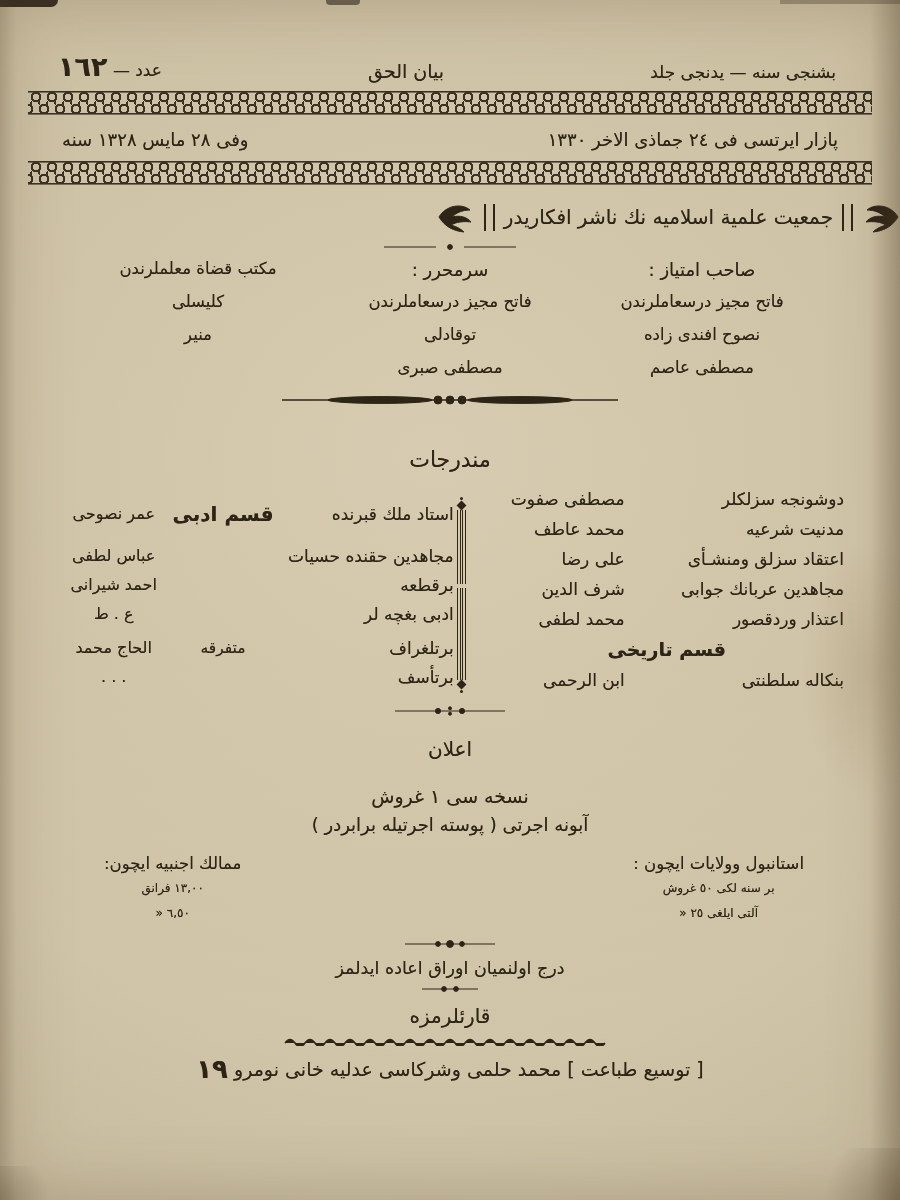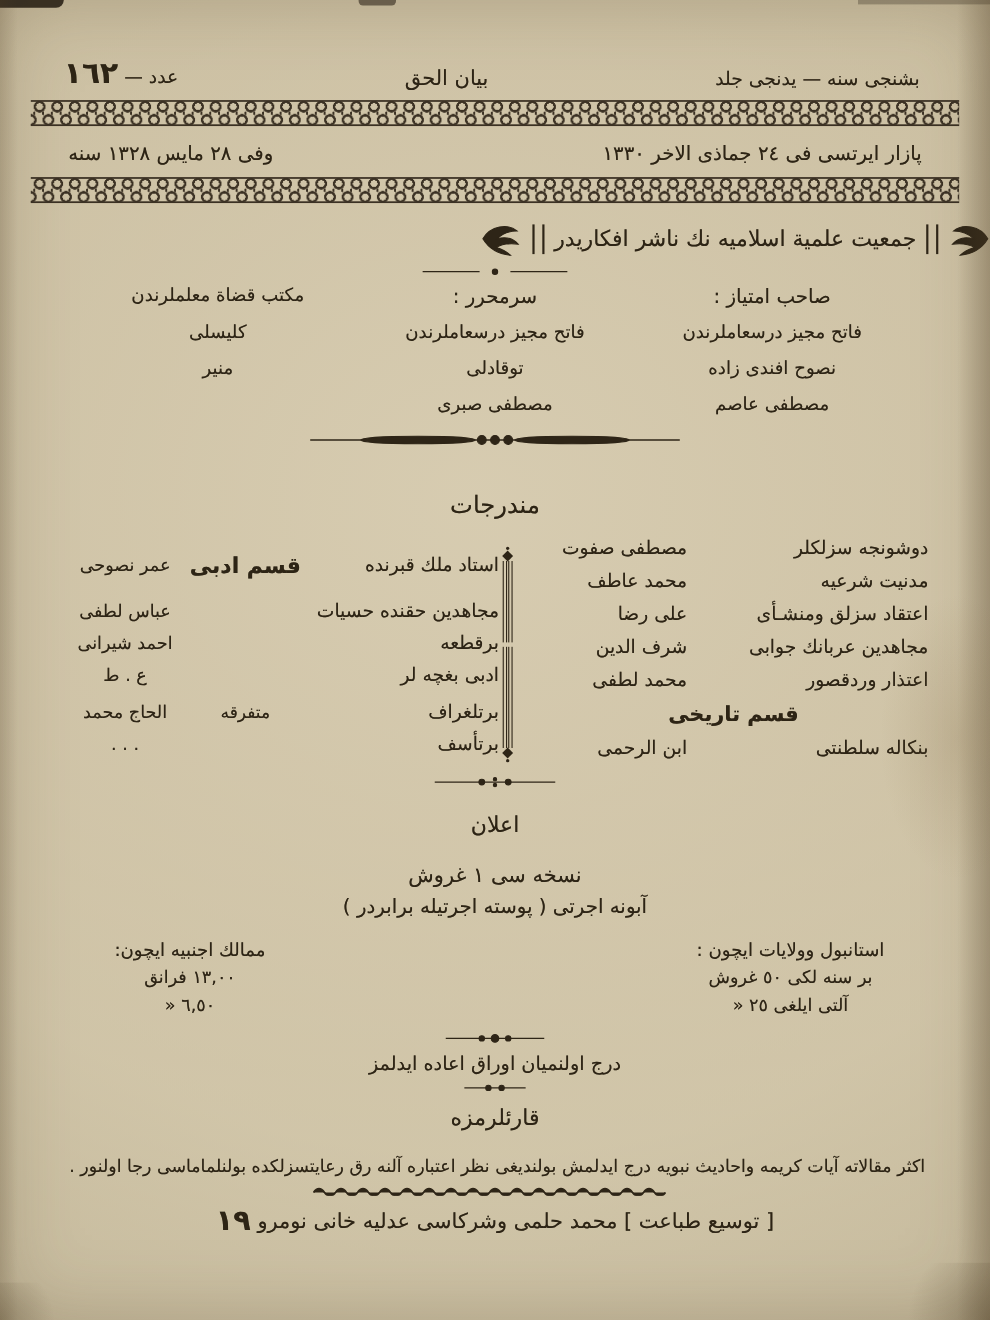--- a/index.html
+++ b/index.html
@@ -96,21 +96,21 @@
   .misc-label{font-size:15.5px;}
   .mini-divider{display:flex;justify-content:center;margin-top:6px;}
 
   
   .announce-heading{margin-top:20px;text-align:center;font-size:20px;}
   .price-copy{margin-top:24px;text-align:center;font-size:19px;}
   .price-sub{margin-top:7px;text-align:center;font-size:18px;}
   .pricing{display:flex;justify-content:space-between;margin:18px 96px 0 104px;}
   .p-col{text-align:center;}
   .p-heading{font-size:16.5px;line-height:21px;}
-  .p-line{font-size:16px;line-height:21px;margin-top:4px;}
+  .p-line{font-size:12px;line-height:21px;margin-top:4px;}
   .no-return{margin-top:8px;text-align:center;font-size:17.5px;}
   .readers{margin-top:10px;text-align:center;font-size:20px;}
   .request{margin:22px 26px 0 30px;text-align:center;font-size:15.8px;white-space:nowrap;}
   .wavy{display:flex;justify-content:center;margin-top:8px;}
   .footer-line{margin-top:8px;text-align:center;font-size:19px;}
   .footer-number{font-size:26px;font-weight:bold;vertical-align:-2px;letter-spacing:1px;}
   .divider-pad{margin-top:14px;}
 </style>
 </head>
 <body>
@@ -314,21 +314,20 @@
   <div class="mini-divider">
     <svg width="56" height="10" viewBox="0 0 56 10">
         <line class="ink" x1="0" y1="5" x2="56" y2="5" stroke-width="1.1"></line>
         <circle class="ink" stroke="none" cx="22" cy="5" r="2.4"></circle>
         <circle class="ink" stroke="none" cx="34" cy="5" r="2.4"></circle>
       </svg>
   </div>
 
   <div class="readers">قارئلرمزه</div>
 
-  <div class="request">اكثر مقالاته آيات كريمه واحاديث نبويه درج ايدلمش بولنديغى نظر اعتباره آلنه رق رعايتسزلكده بولنلماماسى رجا اولنور .</div>
 
   <div class="wavy">
     <svg width="336" height="10" viewBox="0 0 336 10">
         <path class="ink" fill="none" stroke-width="1.6" d="M3 7 q5 -7 10 0 t10 0 t10 0 t10 0 t10 0 t10 0 t10 0 t10 0 t10 0 t10 0 t10 0 t10 0 t10 0 t10 0 t10 0 t10 0 t10 0 t10 0 t10 0 t10 0 t10 0 t10 0 t10 0 t10 0 t10 0 t10 0 t10 0 t10 0 t10 0 t10 0 t10 0 t10 0"></path>
       </svg>
   </div>
 
   <div class="footer-line">
     <span>[ توسيع طباعت ]  محمد حلمى وشركاسى عدليه خانى نومرو</span>
     <span class="footer-number">١٩</span>

